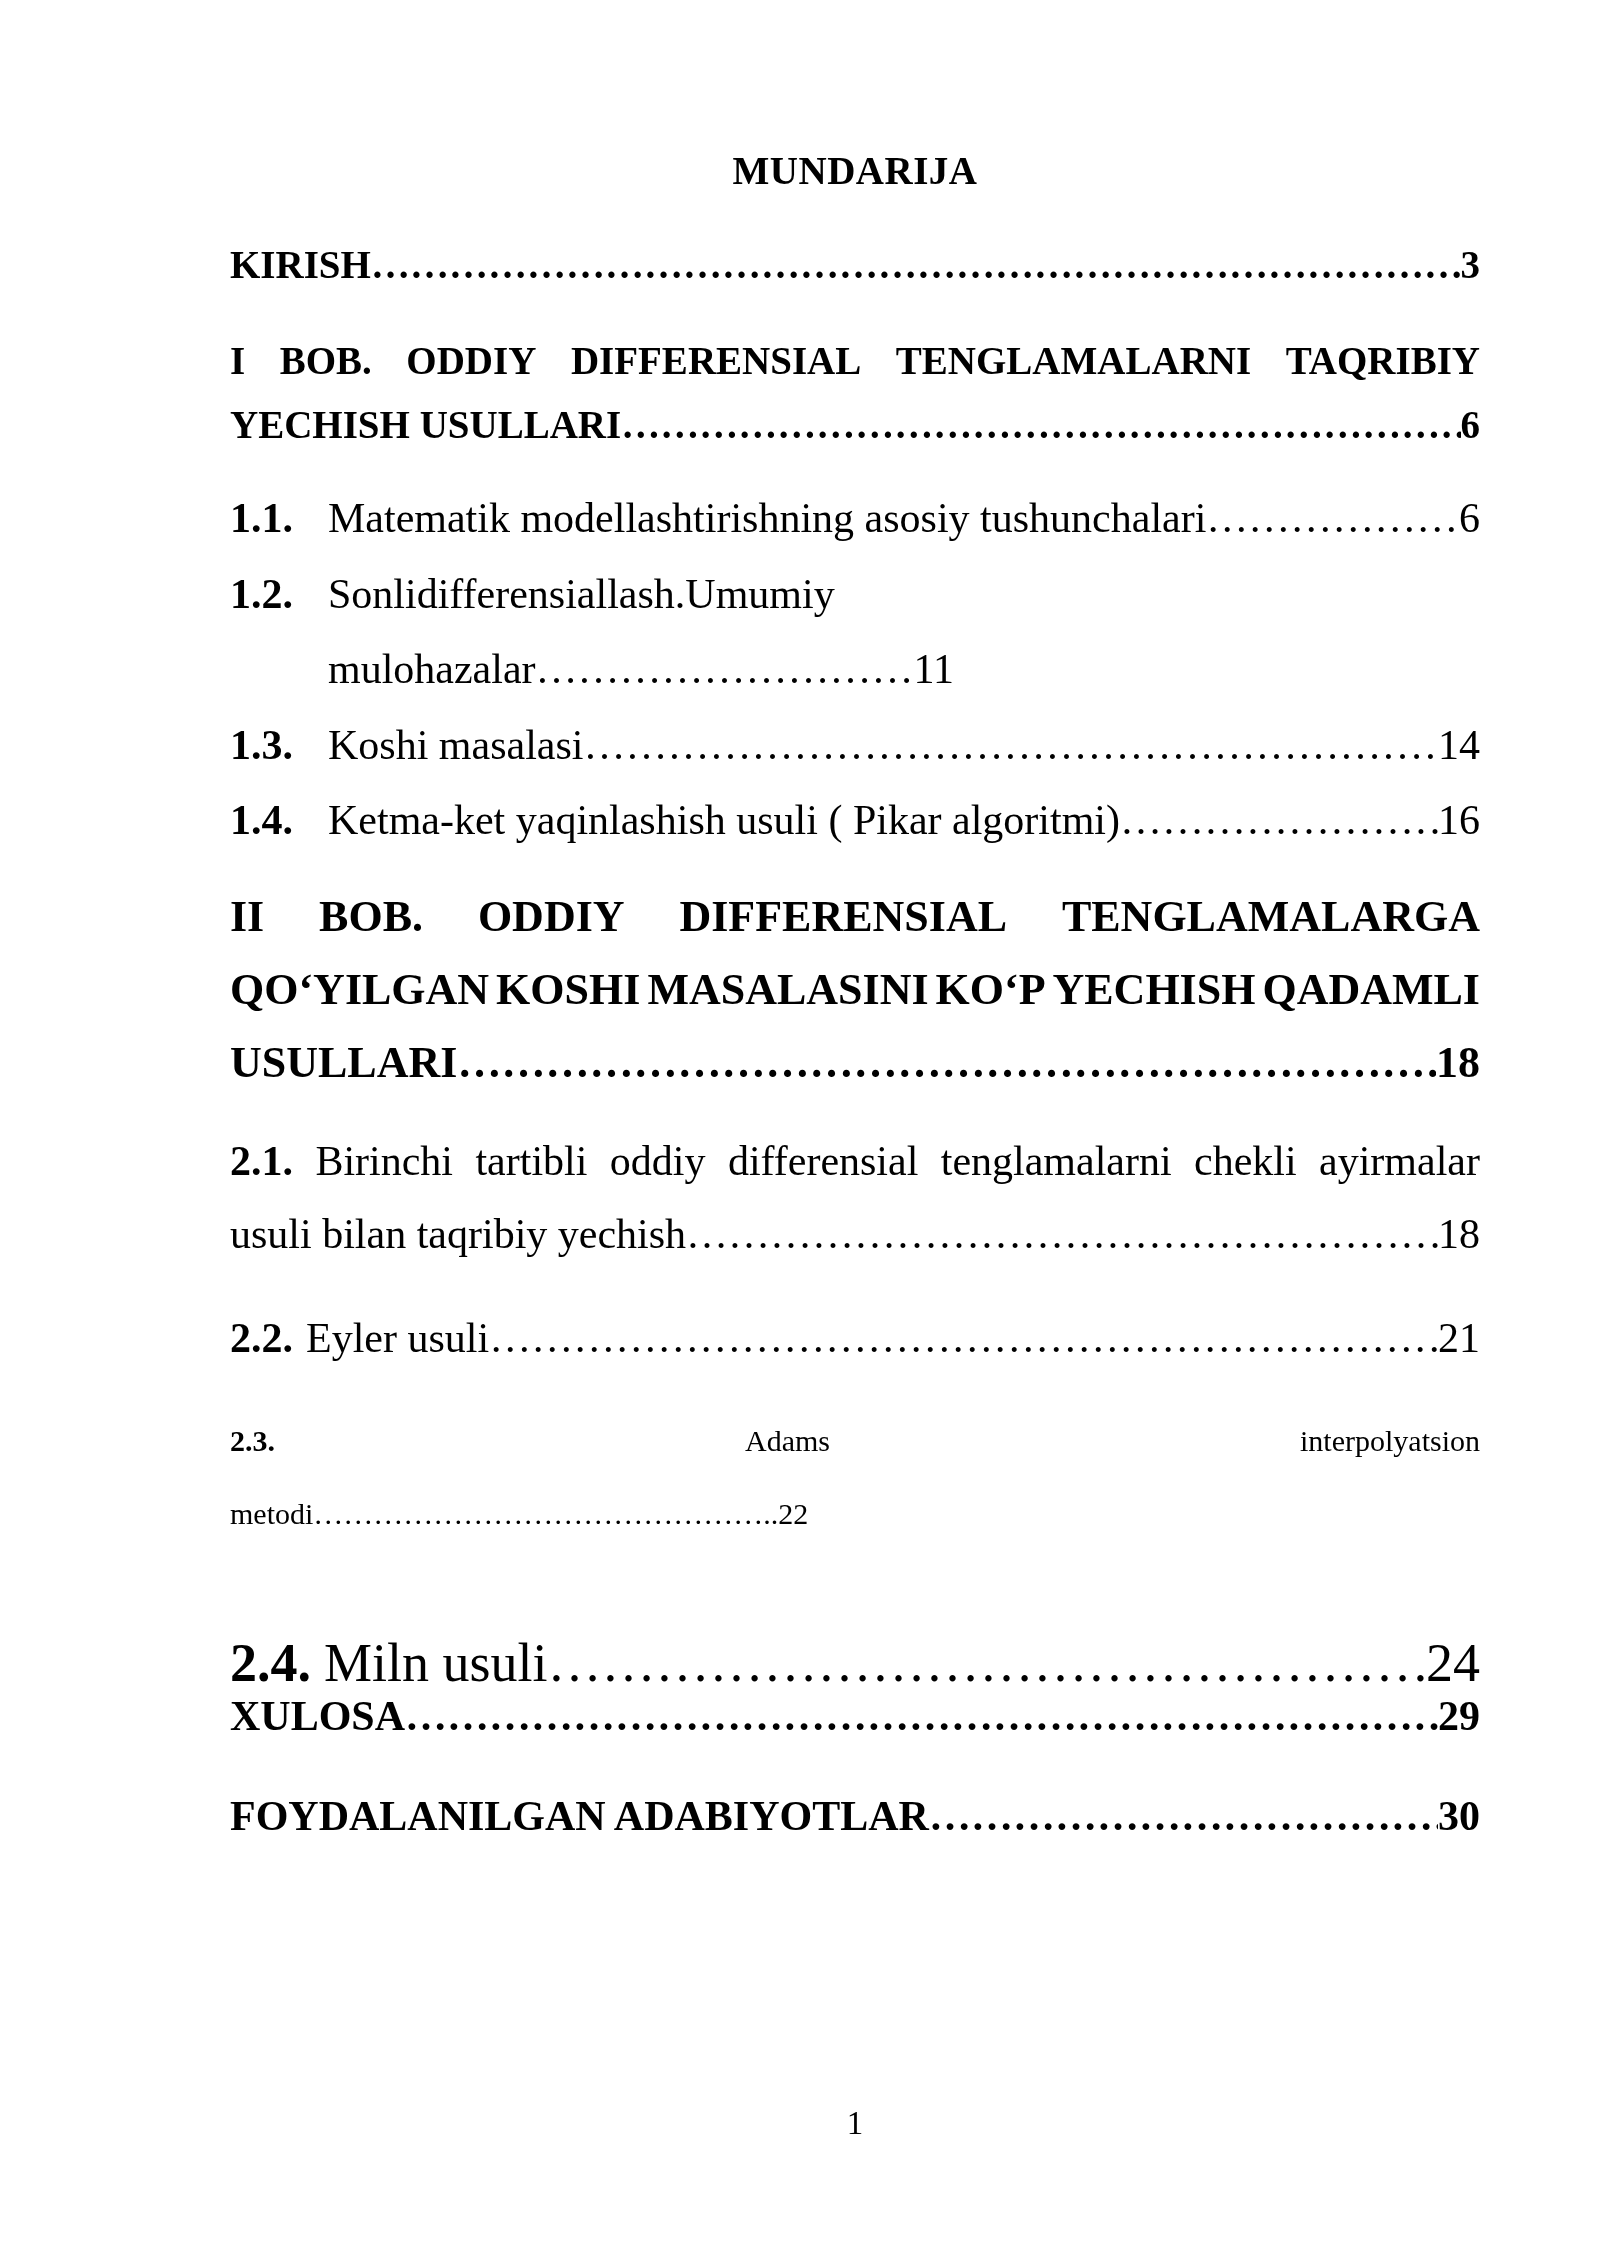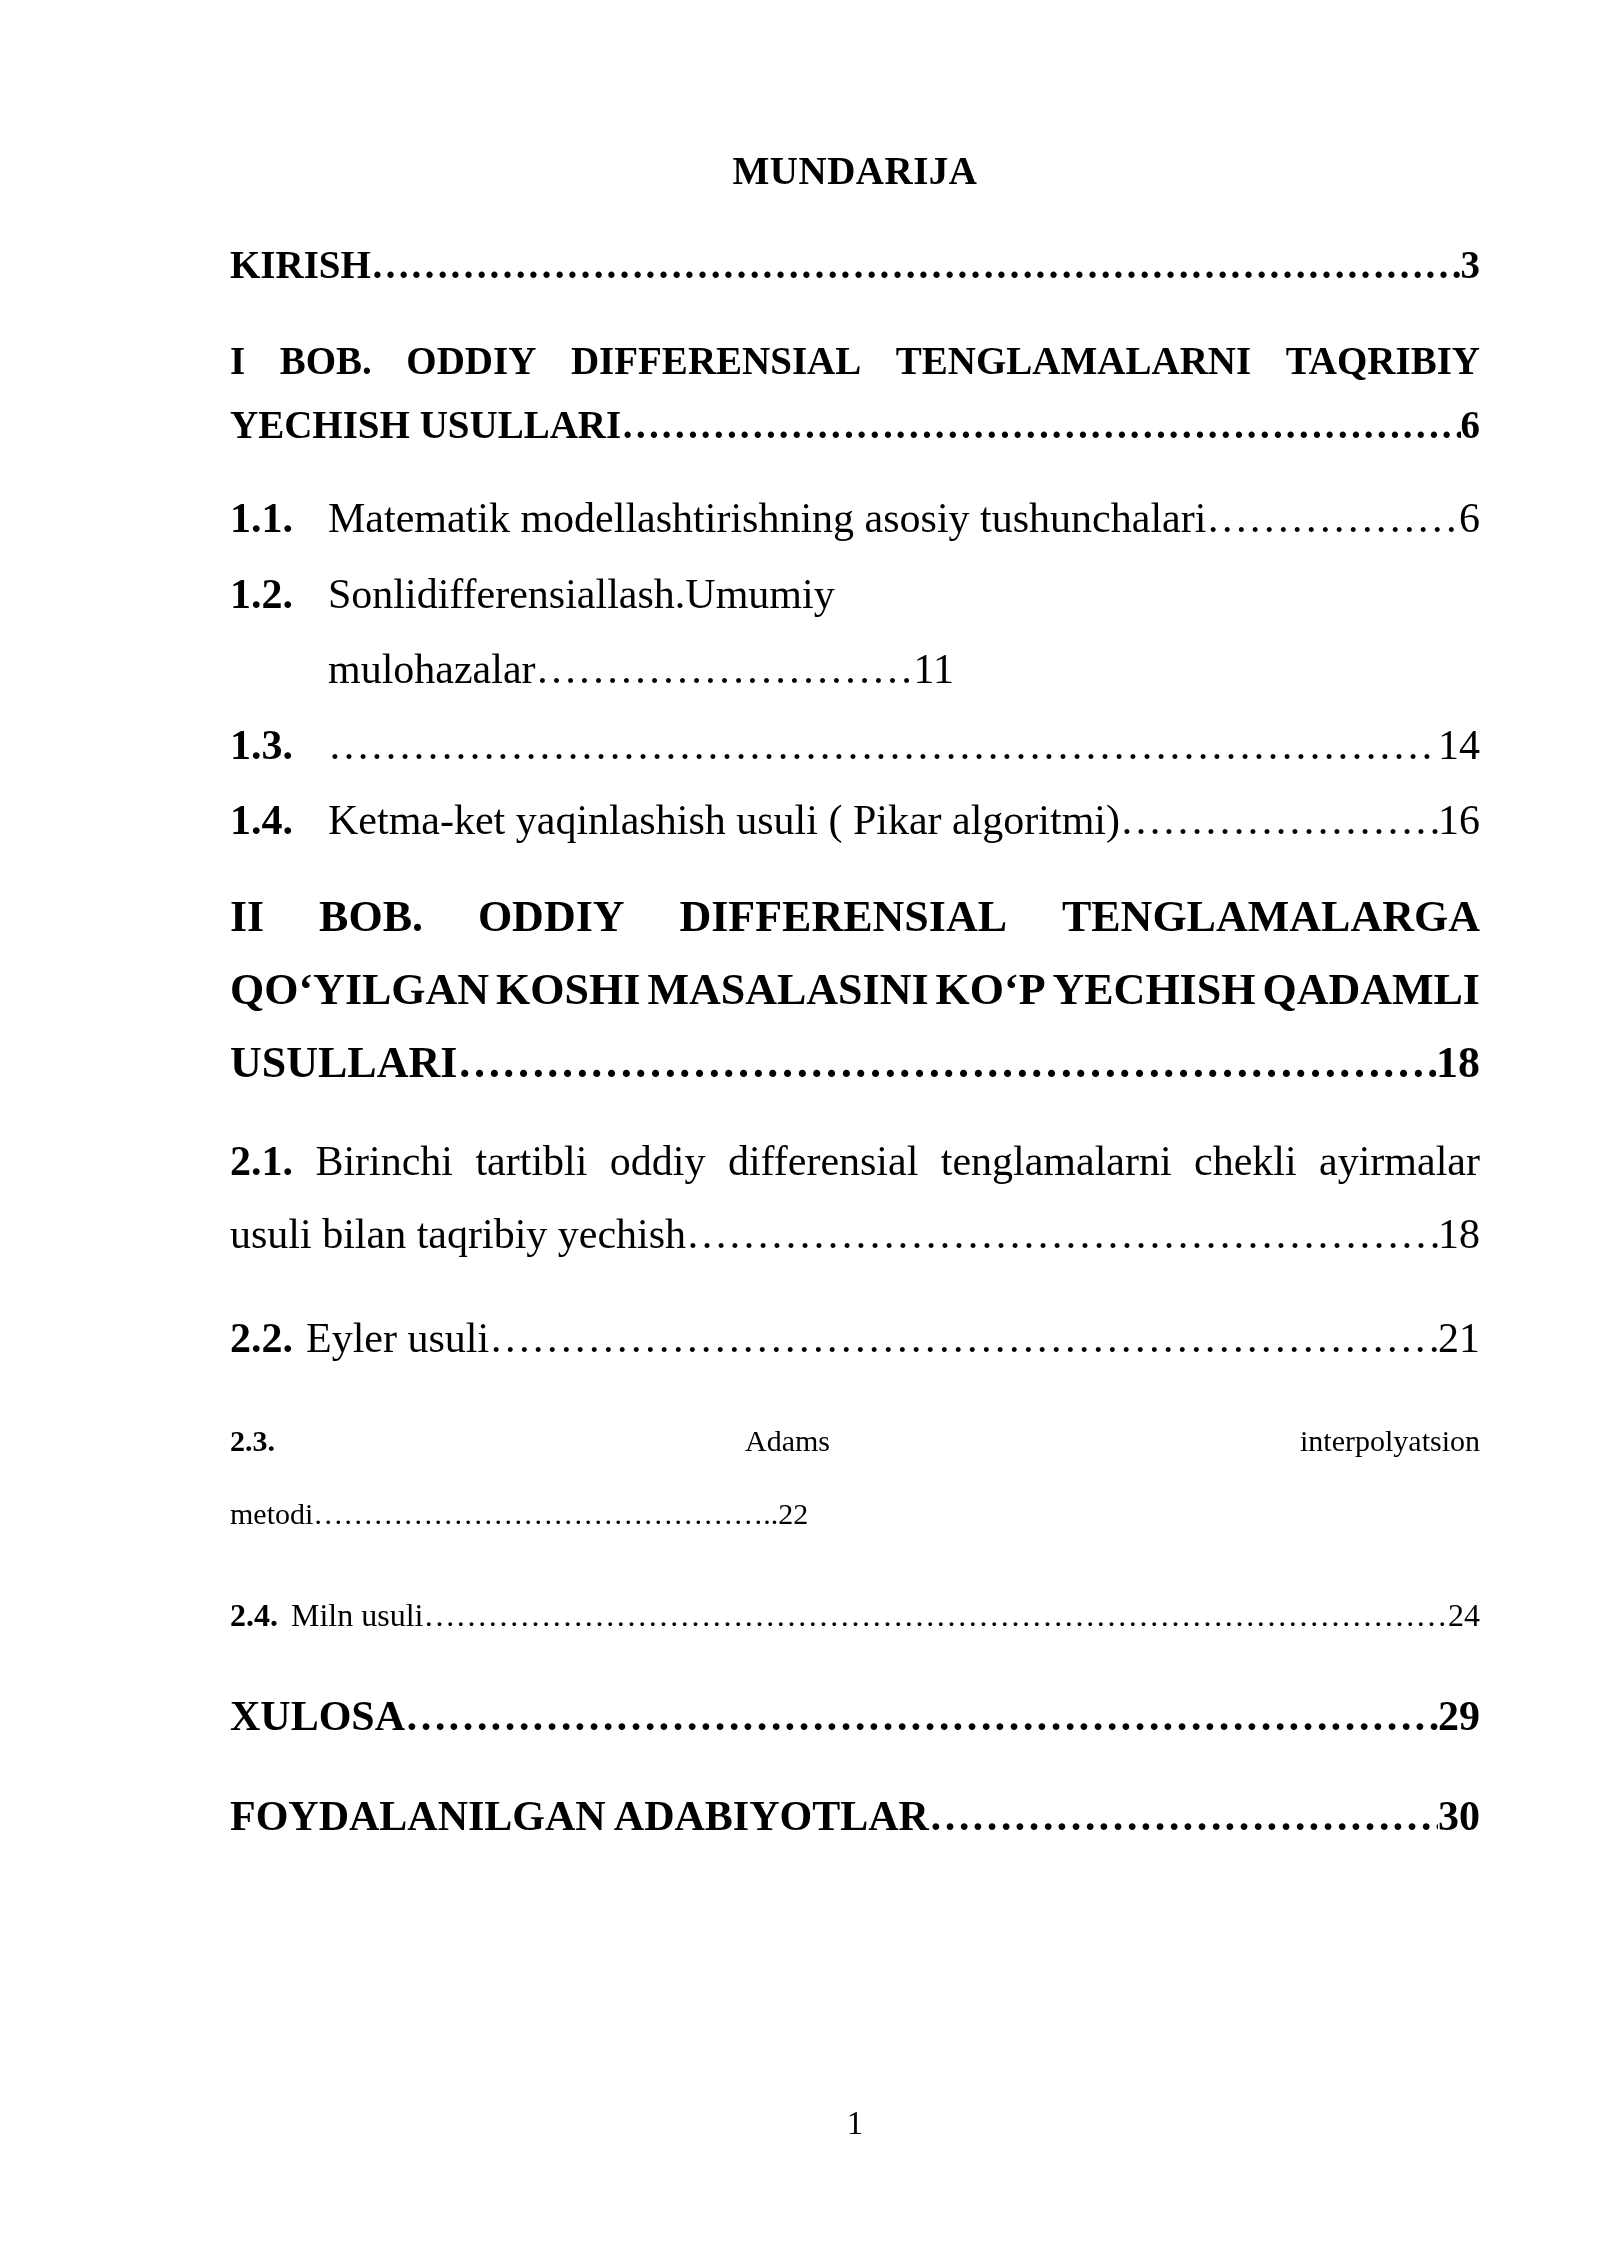--- a/index.html
+++ b/index.html
@@ -17,21 +17,21 @@
   .center{text-align:center;}
 
   .t-title{top:139px;font-size:39px;line-height:64px;font-weight:bold;letter-spacing:.5px;}
   .t-kirish{top:233px;font-size:39px;line-height:64px;font-weight:bold;}
   .t-bob1{top:329px;font-size:39px;line-height:64px;font-weight:bold;}
   .t-items1{top:481px;font-size:42px;line-height:75.5px;}
   .t-bob2{top:880px;font-size:44px;line-height:73px;font-weight:bold;}
   .t-i21{top:1125px;font-size:42px;line-height:73px;}
   .t-i22{top:1302px;font-size:42px;line-height:73px;}
   .t-i23{top:1404px;font-size:30px;line-height:73px;}
-  .t-i24{top:1579px;font-size:32px;line-height:73px;}
+  .t-i24{top:1627px;font-size:54px;line-height:73px;}
   .t-xulosa{top:1680px;font-size:42px;line-height:73px;font-weight:bold;}
   .t-adab{top:1780px;font-size:42px;line-height:73px;font-weight:bold;}
   .t-footer{top:2103px;font-size:33px;line-height:40px;}
 
   .row{display:flex;align-items:baseline;}
   .jrow{display:flex;justify-content:space-between;align-items:baseline;}
   .num{flex:0 0 98px;font-weight:bold;}
   .numi{font-weight:bold;margin-right:13px;}
   .lbl{flex:0 0 auto;white-space:pre;}
   .leader{flex:1 1 auto;overflow:hidden;white-space:nowrap;}
@@ -82,20 +82,21 @@
       <span class="num">1.2.</span>
       <span class="jfill">
         <span class="w">Sonli</span>
         <span class="w">differensiallash.</span>
         <span class="w">Umumiy</span>
       </span>
     </div>
     <div class="indent2">mulohazalar………………………11</div>
     <div class="row">
       <span class="num">1.3.</span>
+      <span class="lbl">Koshi masalasi</span>
       <span class="leader">………………………………………………………………………………………………………………………………………………………………………………………………………………………………</span>
       <span class="pg">14</span>
     </div>
     <div class="row">
       <span class="num">1.4.</span>
       <span class="lbl">Ketma-ket yaqinlashish usuli ( Pikar algoritmi)</span>
       <span class="leader">………………………………………………………………………………………………………………………………………………………………………………………………………………………………</span>
       <span class="pg">16</span>
     </div>
   </div>

